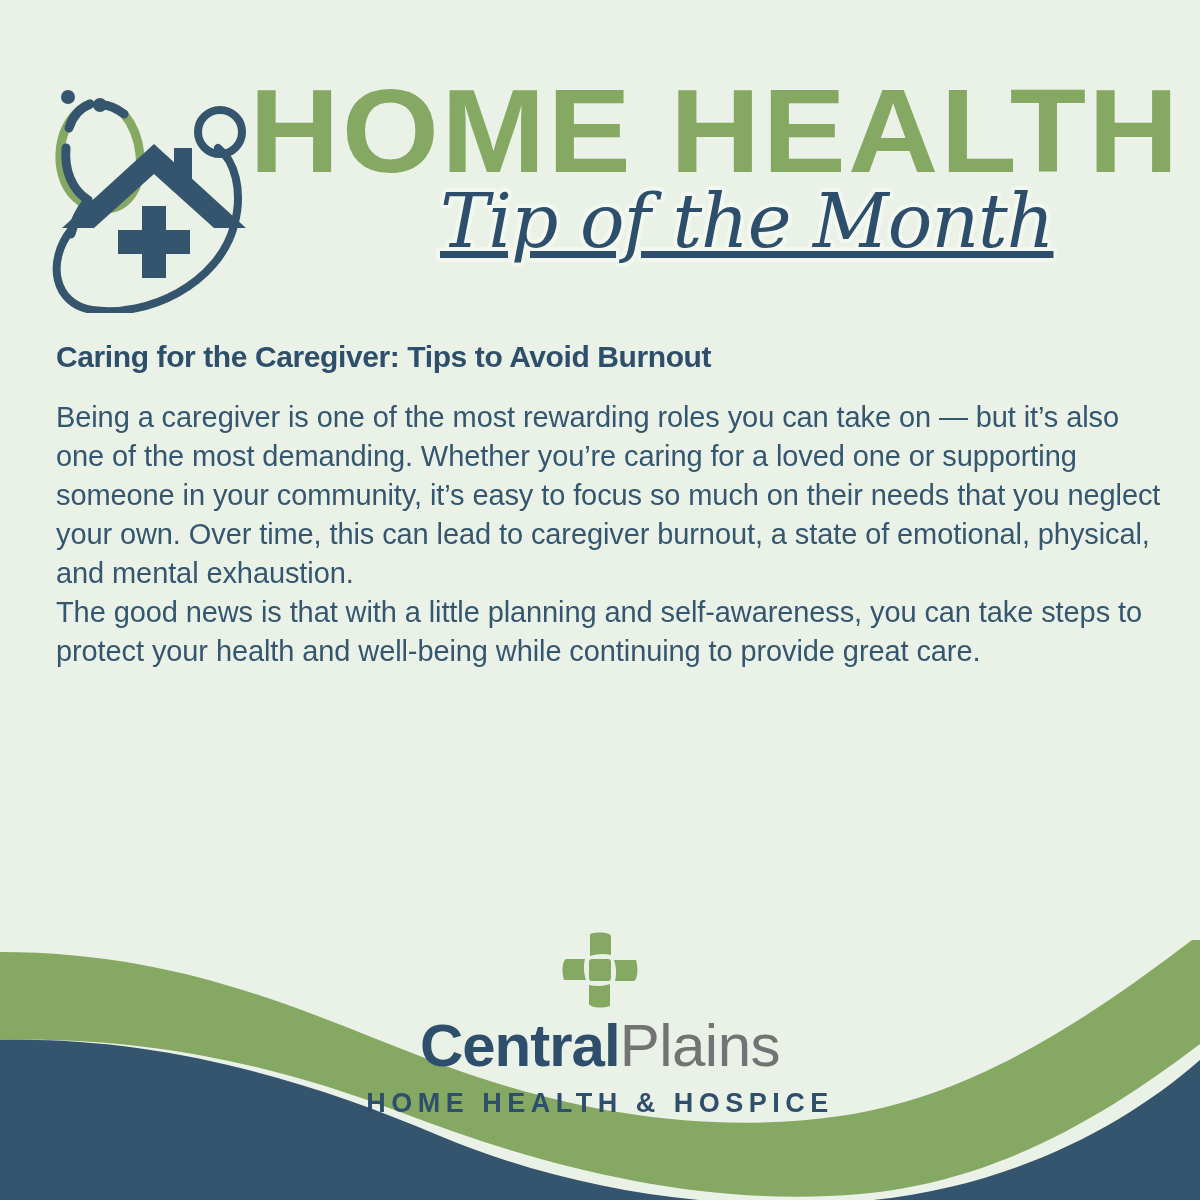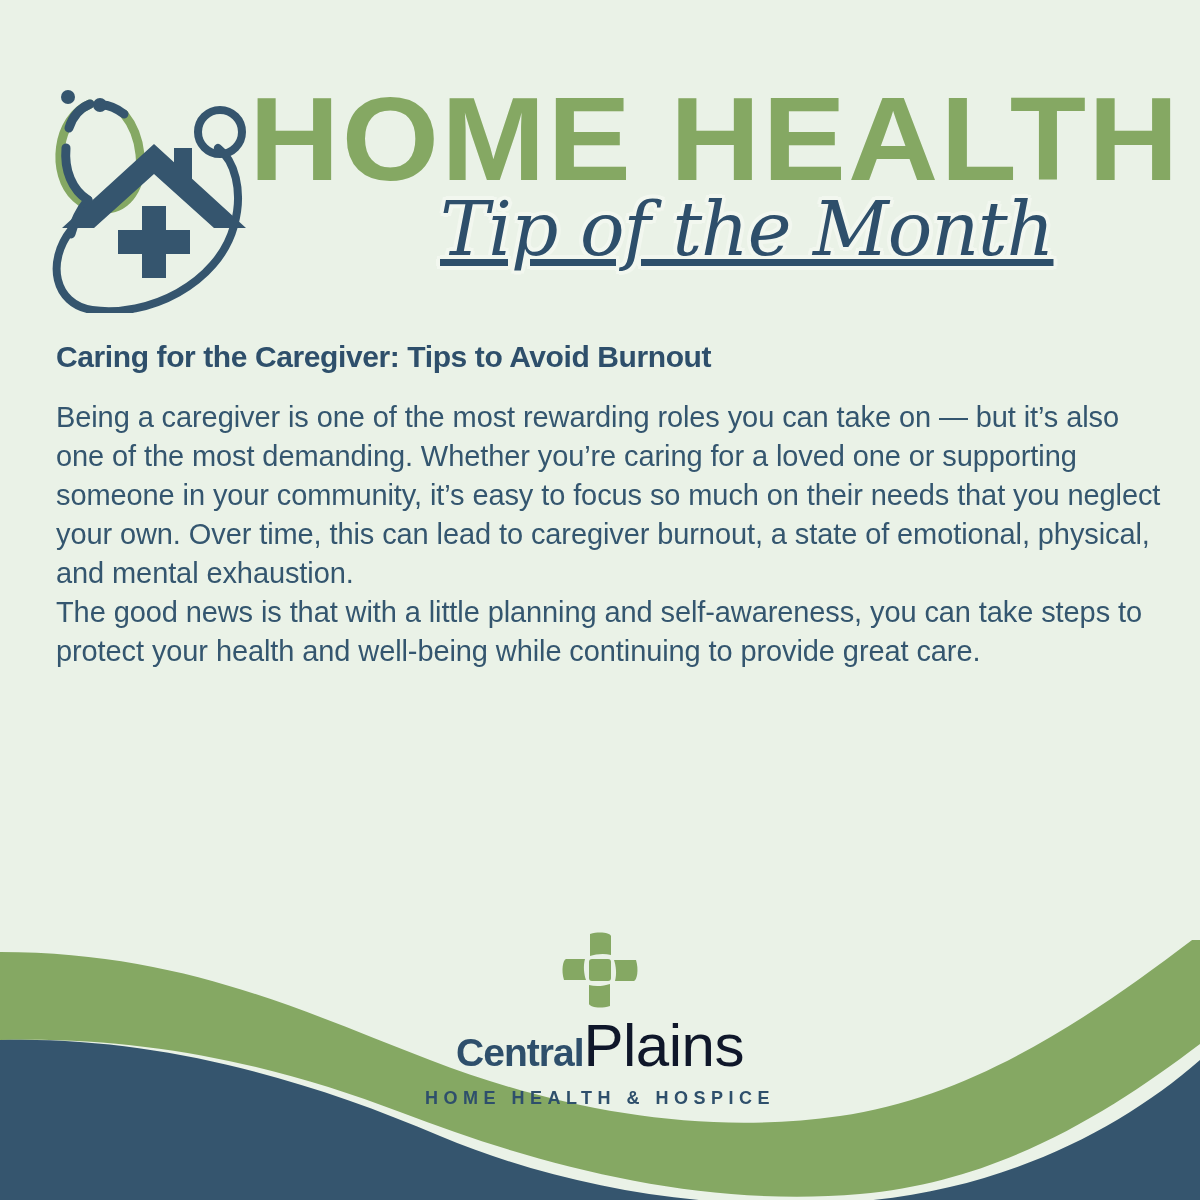--- a/index.html
+++ b/index.html
@@ -37,21 +37,21 @@
     position: absolute;
     left: 28px;
     top: 78px;
     width: 240px;
     height: 235px;
   }
 
   #title-block {
     position: absolute;
     left: 250px;
-    top: 80px;
+    top: 72px;
     width: 930px;
     height: 250px;
   }
 
   #main-title {
     position: absolute;
     left: 0;
     top: 0;
     width: 930px;
     text-align: center;
@@ -132,38 +132,38 @@
     margin: 0 auto 6px auto;
   }
 
   #wordmark {
     line-height: 1;
     white-space: nowrap;
   }
 
   .wm-central {
     font-family: "Liberation Sans Narrow", "Liberation Sans", sans-serif;
-    font-size: 39px;
+    font-size: 60px;
     font-weight: 700;
     color: #2E4F6B;
     letter-spacing: -1px;
   }
 
   .wm-plains {
     font-family: "Liberation Sans Narrow", "Liberation Sans", sans-serif;
     font-size: 60px;
     font-weight: 300;
-    color: #0f172a;
+    color: #737373;
     letter-spacing: -0.5px;
   }
 
   #tagline {
     margin-top: 12px;
     font-family: "Liberation Sans Narrow", "Liberation Sans", sans-serif;
-    font-size: 18px;
+    font-size: 27px;
     font-weight: 700;
     color: #2E4F6B;
     letter-spacing: 5.5px;
     white-space: nowrap;
   }
 
   
   #waves {
     position: absolute;
     left: 0;

